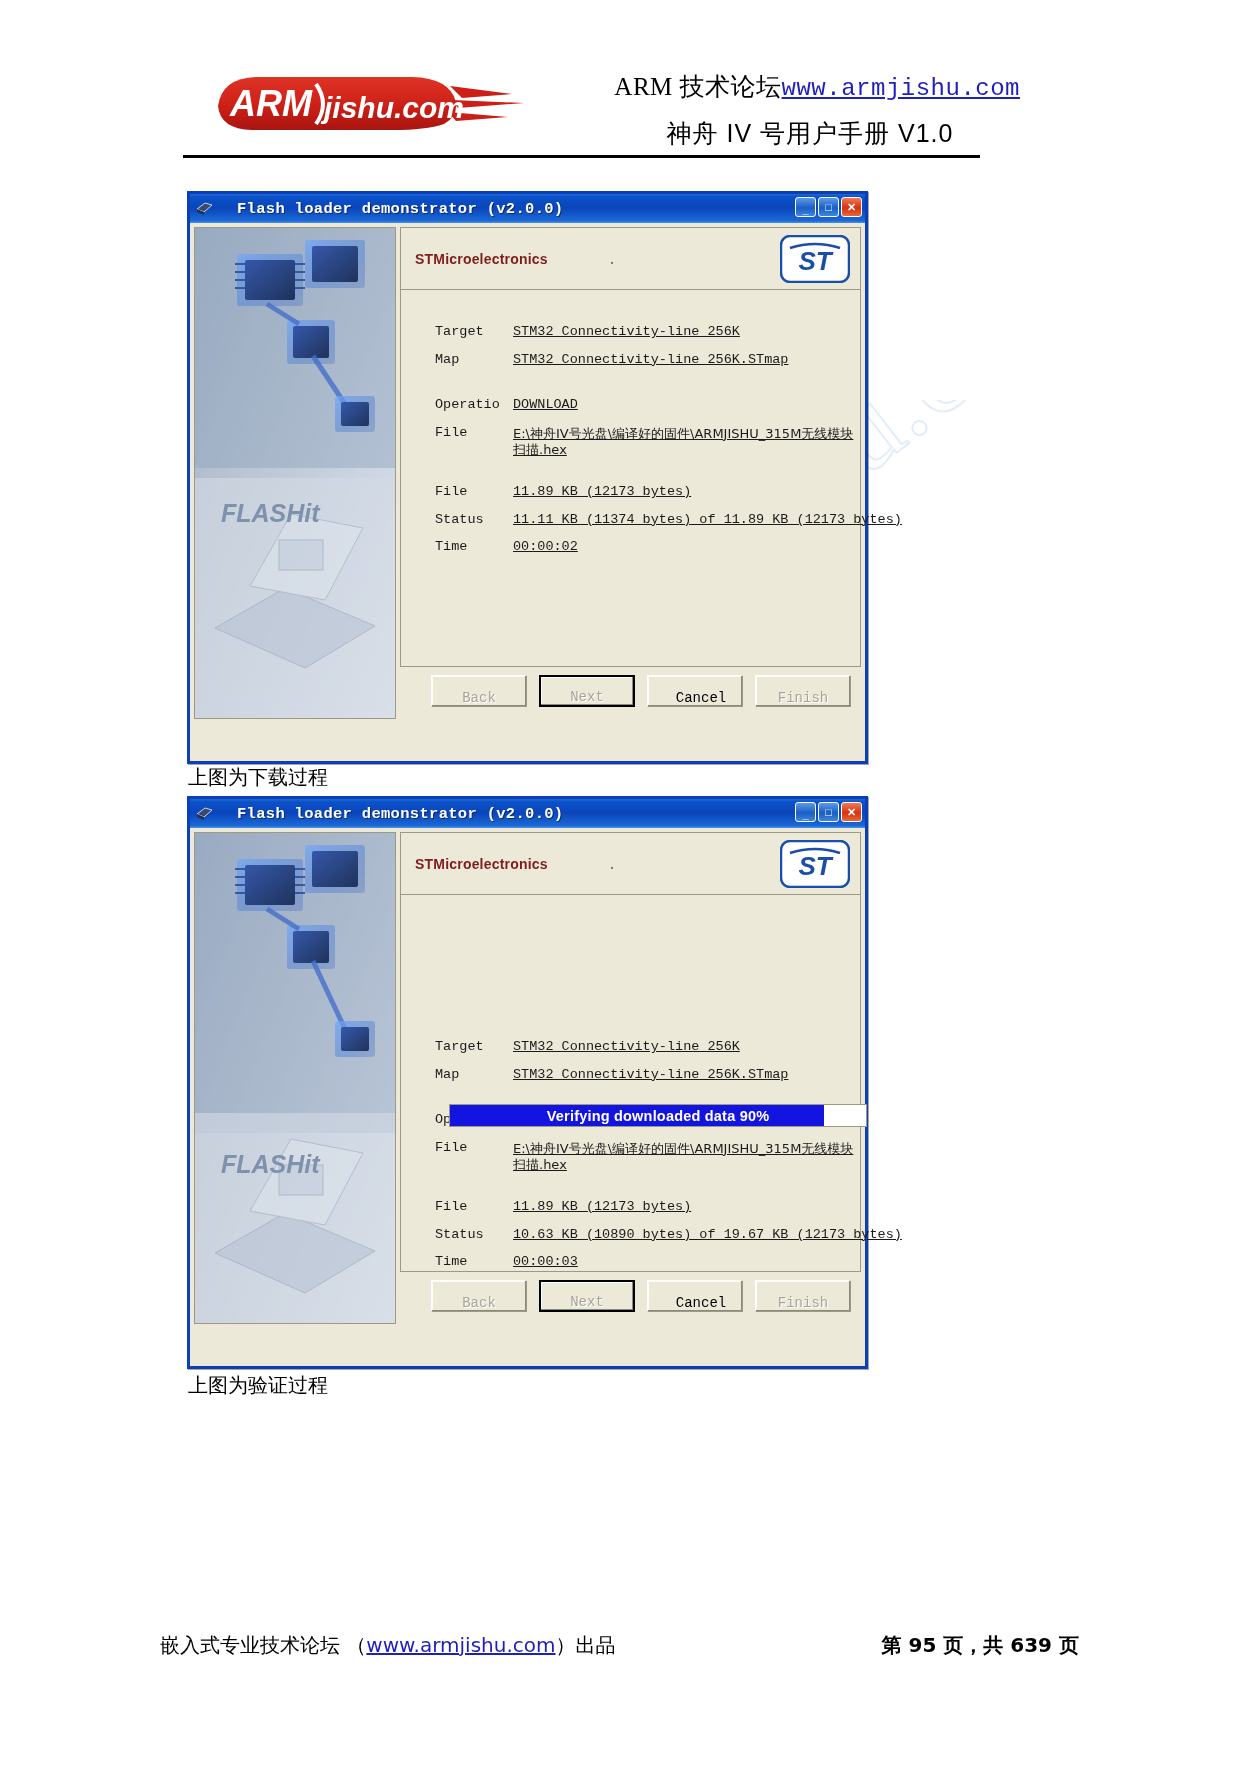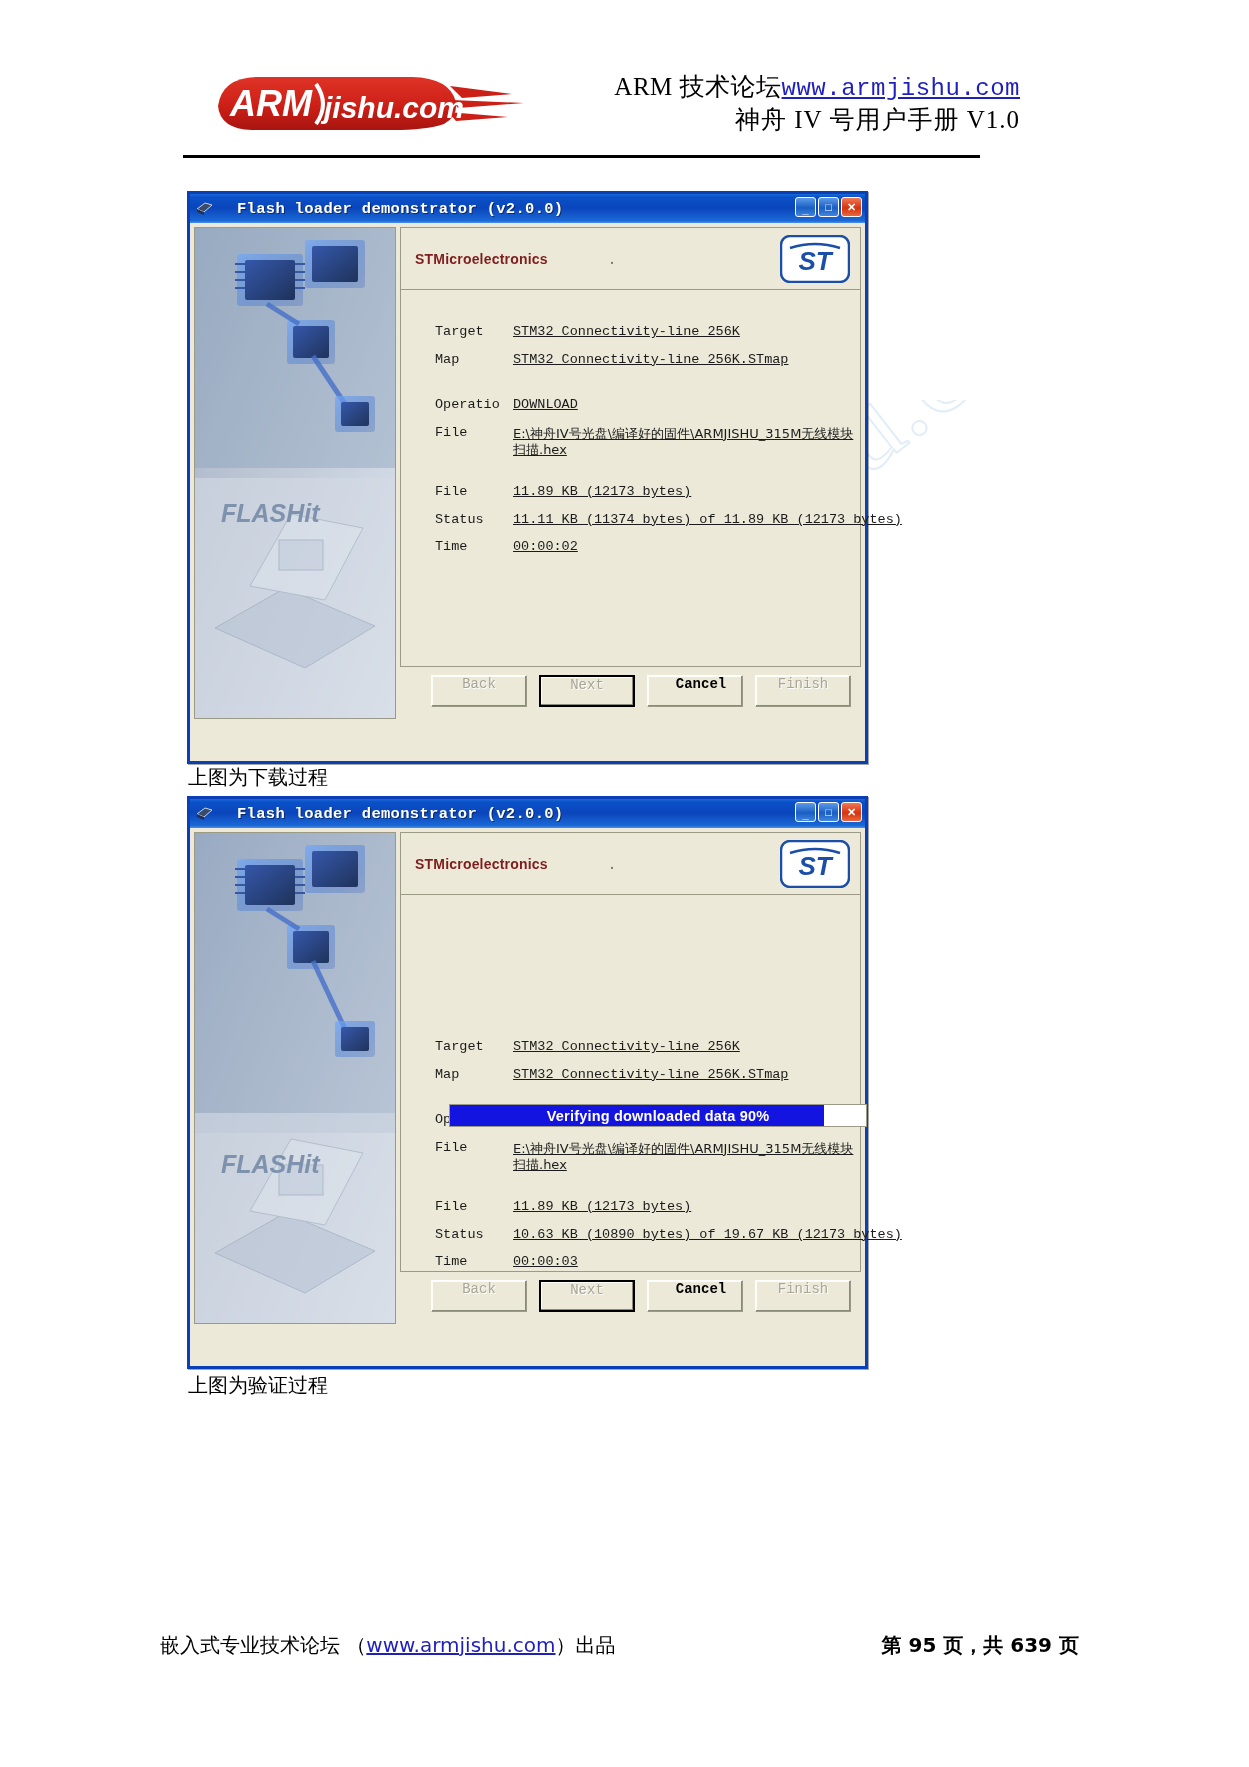--- a/index.html
+++ b/index.html
@@ -41,26 +41,27 @@
     white-space: nowrap;
     letter-spacing: 0.5px;
   }
   .hdr-line1 .url {
     color: #1f1fbe;
     text-decoration: underline;
     font-family: "Liberation Mono", monospace;
     font-size: 24px;
   }
   .hdr-line2 {
-    margin-top: 0;
-    font-family: Liberation Serif, serif;
+    margin-top: 14px;
+    font-family: Liberation Sans, sans-serif;
     font-size: 25px;
     color: #000;
     white-space: nowrap;
     letter-spacing: 1px;
+    text-align: center;
   }
   #header-rule {
     position: absolute;
     left: 183px; top: 155px;
     width: 797px;
     height: 3px;
     background: #000;
   }
 
   
@@ -234,26 +235,26 @@
   }
   .wbtn {
     width: 96px; height: 32px;
     background: #ece9d8;
     border: 1px solid #9a9a86;
     border-top-color: #ffffff;
     border-left-color: #ffffff;
     box-shadow: inset -1px -1px 0 #8a8a78, inset 1px 1px 0 #fdfdf8;
     font-family: "Liberation Mono", monospace;
     font-size: 14px;
-    display: flex; align-items: flex-start; justify-content: center;
+    display: flex; align-items: flex-end; justify-content: center;
     box-sizing: border-box;
     color: #a8a598;
     text-shadow: 1px 1px 0 #fff;
   }
-  .wbtn.enabled { color: #000; text-shadow: none; font-weight: bold; padding-left: 12px; }
+  .wbtn.enabled { color: #000; text-shadow: none; font-weight: normal; padding-left: 12px; }
   .wbtn.focus { border: 2px solid #000; }
 
   
   .caption {
     position: absolute;
     font-family: "DejaVu Sans", sans-serif;
     font-size: 20px;
     color: #000;
     white-space: nowrap;
   }

